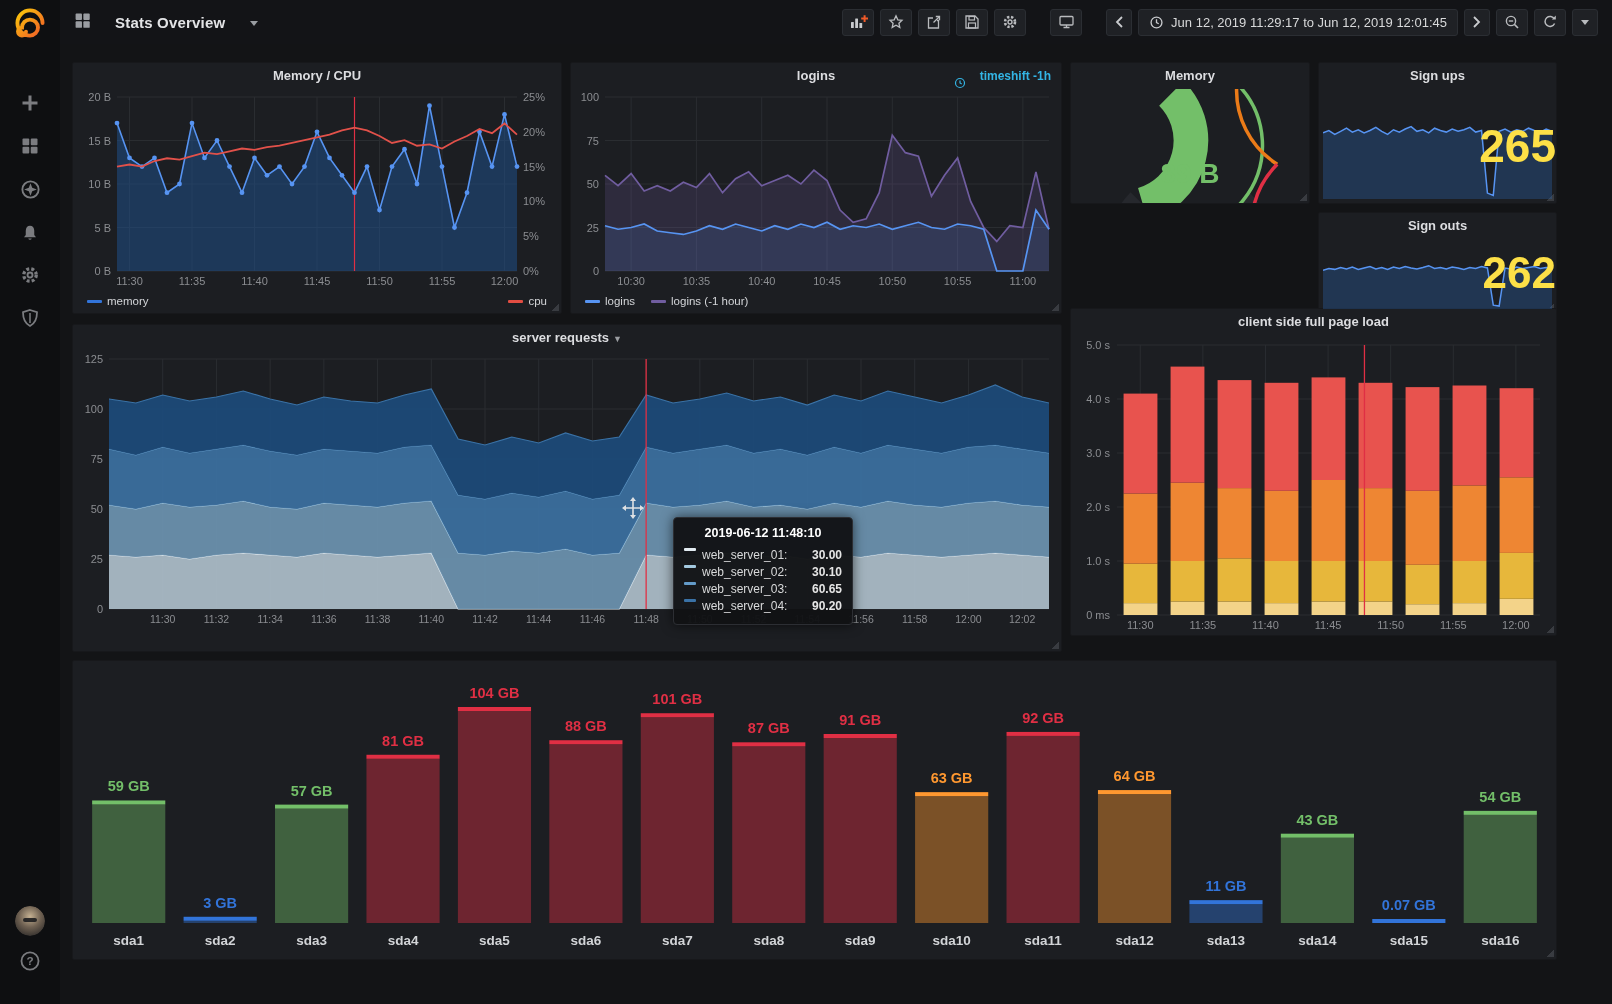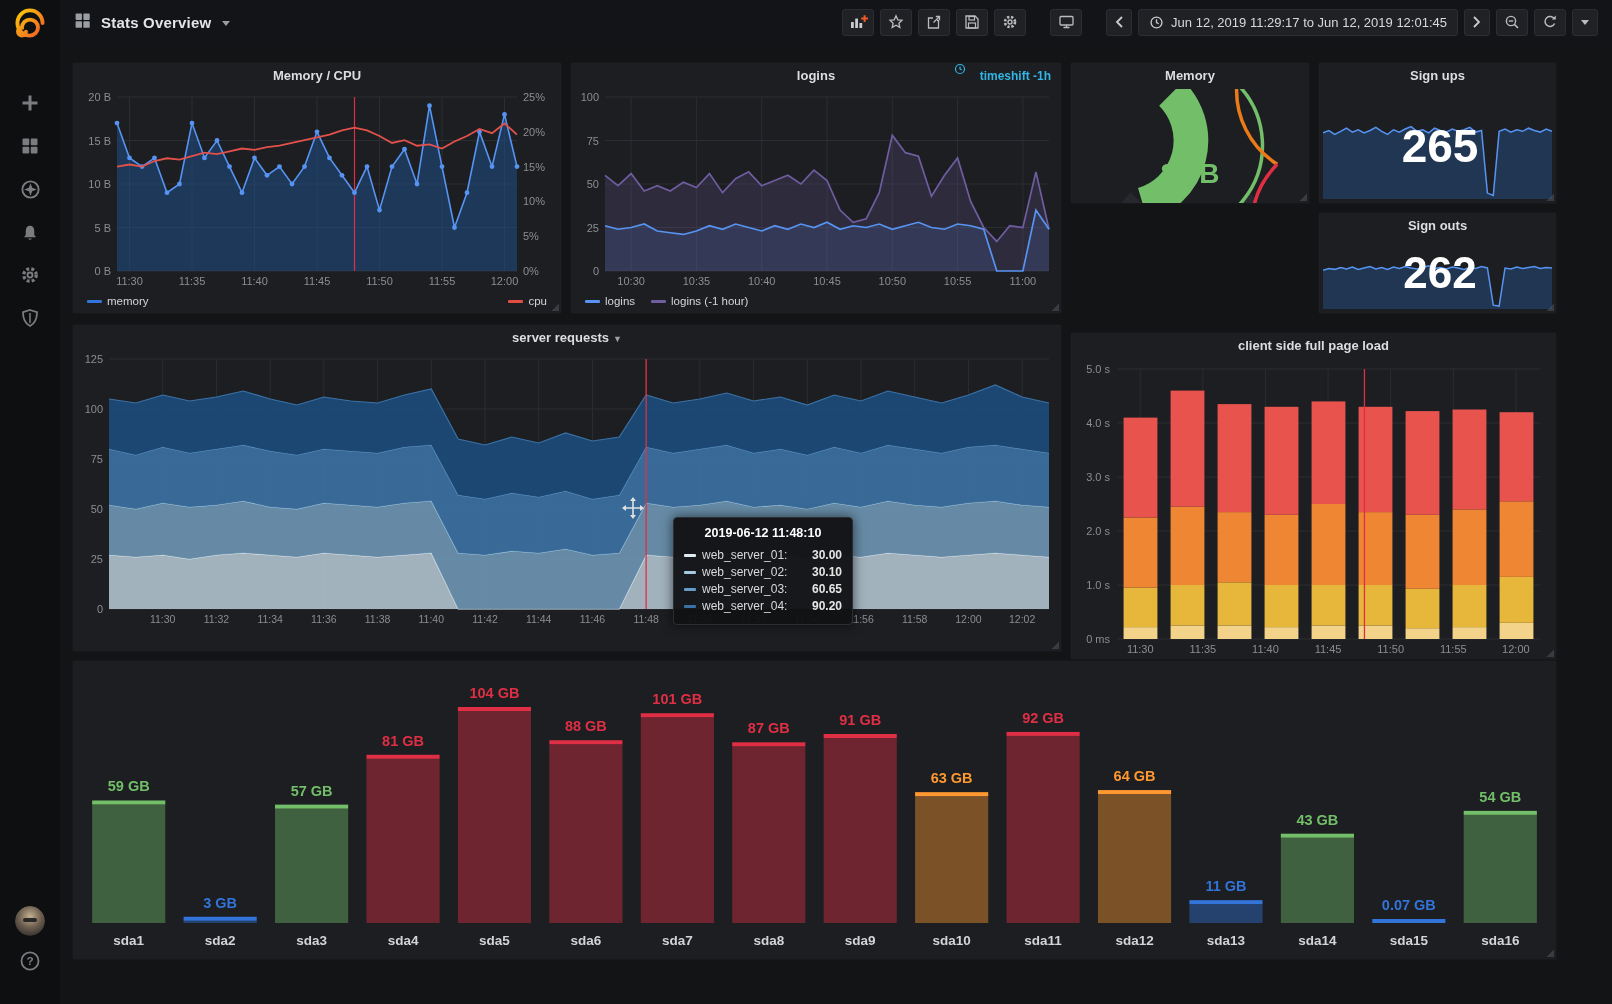--- a/index.html
+++ b/index.html
@@ -4,50 +4,50 @@
 <style>
   html,body{margin:0;padding:0;width:1612px;height:1004px;background:#131416;overflow:hidden;
     font-family:"Liberation Sans",sans-serif;color:#d8d9da;-webkit-font-smoothing:antialiased}
   .sidebar{position:absolute;left:0;top:0;width:60px;height:1004px;background:#0e0f11;z-index:5}
   .logo{position:absolute;left:14px;top:7px;width:32px;height:32px}
   .side-icons{position:absolute;top:90px;left:0;width:60px;display:flex;flex-direction:column;align-items:center;gap:17px}
   .sicon{width:26px;height:26px;display:flex;align-items:center;justify-content:center;cursor:pointer;opacity:.85}
   .side-bottom{position:absolute;bottom:30px;left:0;width:60px;display:flex;flex-direction:column;align-items:center;gap:12px}
   .avatar{width:30px;height:30px;border-radius:50%;overflow:hidden}
   .topnav{position:absolute;left:60px;top:0;width:1552px;height:44px;background:#131417;display:flex;align-items:center;padding:0 14px;box-sizing:border-box;z-index:4}
-  .tn-left{display:flex;align-items:center;gap:10px}
+  .tn-left{display:flex;align-items:center;gap:24px}
   .tn-title{font-size:15px;font-weight:600;color:#e3e4e6;letter-spacing:.2px}
   .tn-right{margin-left:auto;display:flex;align-items:center}
   .nbtn{min-width:32px;height:27px;background:#1f2125;border:1px solid #2b2e33;border-radius:3px;
     display:flex;align-items:center;justify-content:center;margin-left:6px;cursor:pointer;box-sizing:border-box}
   .nbtn.time{padding:0 10px;gap:7px;font-size:13px;color:#d8d9da;white-space:nowrap}
   .nbtn.narrow{min-width:26px}
   .gap{width:18px}
   .dash{position:absolute;left:60px;top:44px;width:1552px;height:960px}
   .panel{position:absolute;background:#1c1e22;border:1px solid #17181b;border-radius:2px;box-sizing:border-box}
   .panel::after{content:"";position:absolute;right:2px;bottom:2px;width:8px;height:8px;
     background:linear-gradient(135deg,transparent 55%,#45484e 55%);opacity:.7}
   .ptitle{height:26px;line-height:26px;text-align:center;font-size:13px;font-weight:700;color:#dcdde0;cursor:pointer;position:relative}
   .ptitle .caret{font-size:9px;color:#9a9da1;margin-left:4px}
   .cbody{position:absolute;left:0;right:0;bottom:0;top:26px}
   .cbody.with-legend{bottom:22px}
   .legend{position:absolute;left:0;right:0;bottom:2px;height:20px;display:flex;align-items:center;
     padding:0 14px;gap:16px;font-size:11.5px;color:#d3d5d8}
   .legend.spread{justify-content:space-between}
   .li{display:flex;align-items:center;gap:5px}
   .li i{display:inline-block;width:15px;height:3px;border-radius:1px}
-  .tshift{position:absolute;right:10px;top:0;height:26px;display:flex;align-items:flex-start;gap:14px;
+  .tshift{position:absolute;right:10px;top:0;height:26px;display:flex;align-items:flex-end;gap:14px;
     font-size:12px;font-weight:700;color:#33b5e5;cursor:pointer}
   .statwrap{position:absolute;inset:26px 0 0 0}
-  .bignum{position:absolute;left:5px;right:0;top:26%;text-align:center;font-size:46px;font-weight:700;color:#ffffff;z-index:2}
+  .bignum{position:absolute;left:5px;right:0;top:26%;text-align:right;font-size:46px;font-weight:700;color:#fde047;z-index:2}
   .sparkbox{position:absolute;left:4px;right:4px;bottom:4px;top:18px;z-index:1}
   .tooltip{position:absolute;left:600px;top:192px;width:158px;background:rgba(17,18,20,.96);
     border:1px solid #2c2e33;border-radius:4px;padding:8px 10px;z-index:6;box-shadow:0 0 12px rgba(0,0,0,.6);font-size:12px}
   .tt-title{text-align:center;font-weight:700;color:#fff;margin-bottom:8px;font-size:12.5px}
-  .tt-row{display:flex;align-items:center;gap:6px;margin:3px 0;color:#d8d9da}
+  .tt-row{display:flex;gap:6px;margin:3px 0;color:#d8d9da}
   .tt-row i{display:inline-block;width:12px;height:3px;border-radius:1px;flex:none}
   .tt-row b{margin-left:auto;color:#e5e5e5}
   .crosshair{position:absolute;left:549px;top:172px;z-index:5;opacity:.95}
   svg text{font-family:"Liberation Sans",sans-serif}
 </style>
 </head>
 <body>
 
 <div class="sidebar">
   <div class="logo">
@@ -484,21 +484,21 @@
           <b>60.65</b>
         </div>
         <div class="tt-row">
           <i style="background: rgb(58, 114, 166);"></i>
           <span>web_server_04:</span>
           <b>90.20</b>
         </div>
       </div>
   </div>
 
-  <div class="panel" style="left:1010px;top:288px;width:487px;height:328px">
+  <div class="panel" style="left:1010px;top:264px;width:487px;height:328px">
     <div class="ptitle"><span>client side full page load</span></div>
     <div class="cbody" id="c-pageload"><svg width="485" height="300">
           <line x1="46" y1="280" x2="469" y2="280" stroke="#2a2d31"></line>
           <text x="39" y="284" fill="#8b8d91" font-size="11" text-anchor="end" font-weight="normal">0 ms</text>
           <line x1="46" y1="226" x2="469" y2="226" stroke="#2a2d31"></line>
           <text x="39" y="230" fill="#8b8d91" font-size="11" text-anchor="end" font-weight="normal">1.0 s</text>
           <line x1="46" y1="172" x2="469" y2="172" stroke="#2a2d31"></line>
           <text x="39" y="176" fill="#8b8d91" font-size="11" text-anchor="end" font-weight="normal">2.0 s</text>
           <line x1="46" y1="118" x2="469" y2="118" stroke="#2a2d31"></line>
           <text x="39" y="122" fill="#8b8d91" font-size="11" text-anchor="end" font-weight="normal">3.0 s</text>

